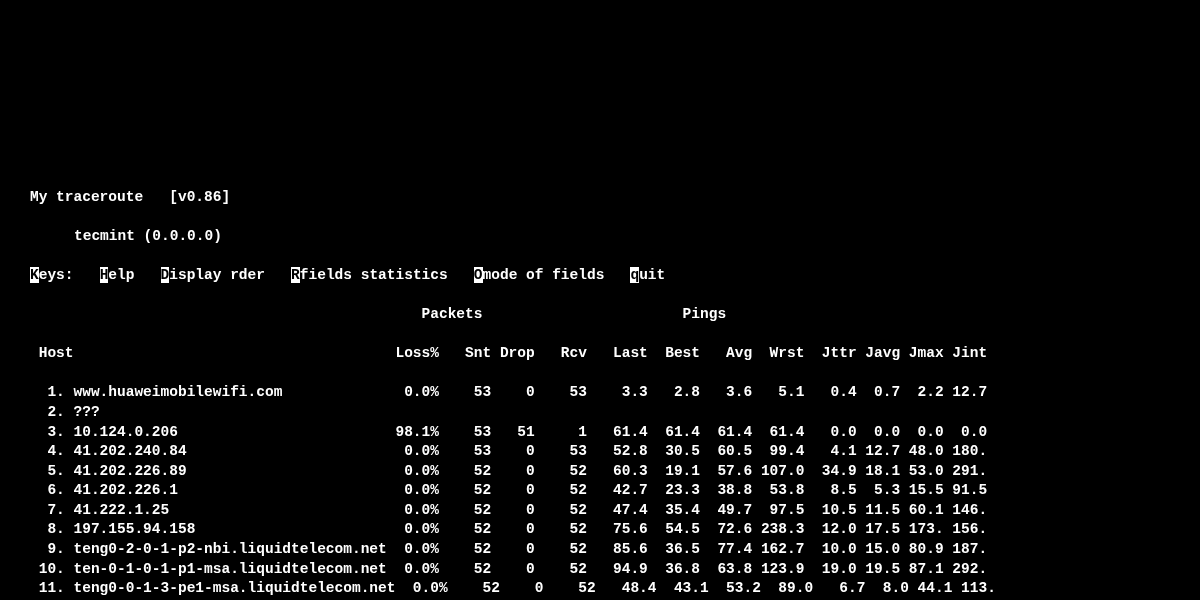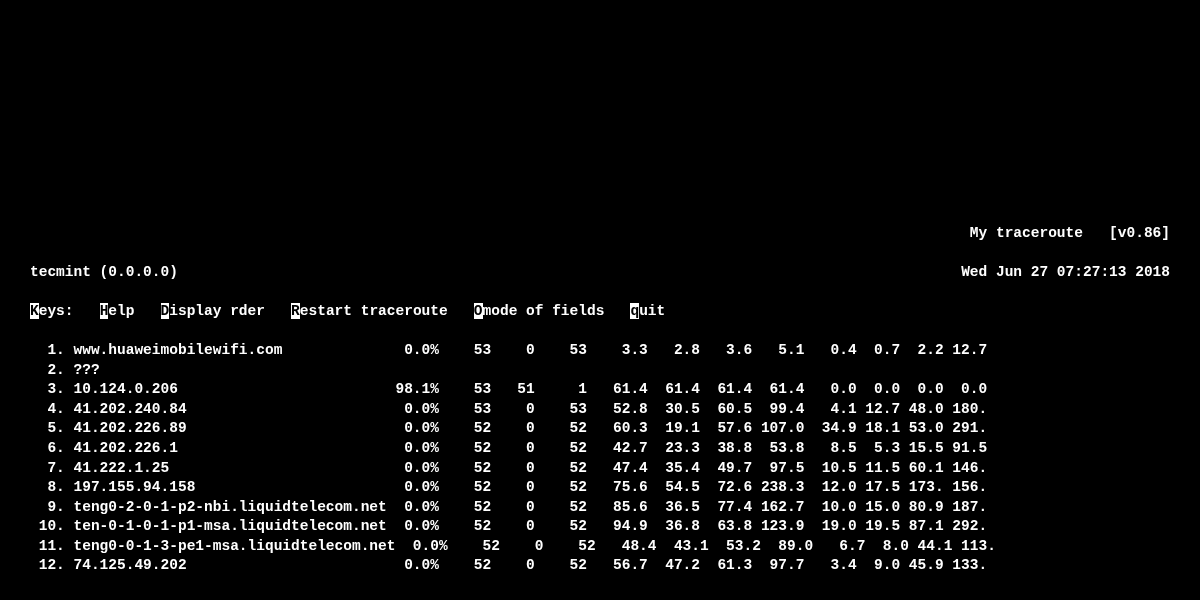--- a/index.html
+++ b/index.html
@@ -11,26 +11,26 @@
       background: #000;
       color: #fff;
       font-family: "Courier New", monospace;
       font-size: 14.5px;
       line-height: 1.35;
       padding: 90px 30px 30px 30px;
       white-space: pre;
       font-weight: bold;
     }
     .title-line {
-      text-align: right;
-      margin-top: 36px;
+      text-align: left;
     }
     .info-line {
       display: flex;
-      justify-content: space-between;
+      justify-content: flex-start;
+      margin-left: 44px;
     }
     .keys-line span.hl {
       background: #fff;
       color: #000;
     }
     .section-hdr {
       font-weight: bold;
     }
     .col-hdr {
       font-weight: bold;
@@ -40,19 +40,21 @@
       margin: 0 auto;
     }
   </style>
 </head>
 <body>
 
 
 
 <div id="container">
 <div class="title-line"><span>My traceroute</span>   <span>[v0.86]</span></div>
-<div class="info-line"><span>tecmint (0.0.0.0)</span><span>Wed Jun 27 07:27:13 2018</span></div>
-<div class="keys-line"><span class="hl">K</span><span>eys:</span>   <span class="hl">H</span><span>elp</span>   <span class="hl">D</span><span>isplay rder</span>   <span class="hl">R</span><span>estart traceroute</span>   <span class="hl">O</span><span>mode of fields</span>   <span class="hl">q</span><span>uit</span></div>
+<div class="info-line"><span>tecmint (0.0.0.0)</span></div>
+<div class="keys-line"><span class="hl">K</span><span>eys:</span>   <span class="hl">H</span><span>elp</span>   <span class="hl">D</span><span>isplay rder</span>   <span class="hl">R</span><span>fields statistics</span>   <span class="hl">O</span><span>mode of fields</span>   <span class="hl">q</span><span>uit</span></div>
+<div class="section-hdr" id="section-line">                                             Packets                       Pings</div>
+<div class="col-hdr" id="col-line"> Host                                     Loss%   Snt Drop   Rcv   Last  Best   Avg  Wrst  Jttr Javg Jmax Jint</div>
 <div id="rows"><div>  1. www.huaweimobilewifi.com              0.0%    53    0    53    3.3   2.8   3.6   5.1   0.4  0.7  2.2 12.7</div><div>  2. ???                                 </div><div>  3. 10.124.0.206                         98.1%    53   51     1   61.4  61.4  61.4  61.4   0.0  0.0  0.0  0.0</div><div>  4. 41.202.240.84                         0.0%    53    0    53   52.8  30.5  60.5  99.4   4.1 12.7 48.0 180.</div><div>  5. 41.202.226.89                         0.0%    52    0    52   60.3  19.1  57.6 107.0  34.9 18.1 53.0 291.</div><div>  6. 41.202.226.1                          0.0%    52    0    52   42.7  23.3  38.8  53.8   8.5  5.3 15.5 91.5</div><div>  7. 41.222.1.25                           0.0%    52    0    52   47.4  35.4  49.7  97.5  10.5 11.5 60.1 146.</div><div>  8. 197.155.94.158                        0.0%    52    0    52   75.6  54.5  72.6 238.3  12.0 17.5 173. 156.</div><div>  9. teng0-2-0-1-p2-nbi.liquidtelecom.net  0.0%    52    0    52   85.6  36.5  77.4 162.7  10.0 15.0 80.9 187.</div><div> 10. ten-0-1-0-1-p1-msa.liquidtelecom.net  0.0%    52    0    52   94.9  36.8  63.8 123.9  19.0 19.5 87.1 292.</div><div> 11. teng0-0-1-3-pe1-msa.liquidtelecom.net  0.0%    52    0    52   48.4  43.1  53.2  89.0   6.7  8.0 44.1 113.</div><div> 12. 74.125.49.202                         0.0%    52    0    52   56.7  47.2  61.3  97.7   3.4  9.0 45.9 133.</div></div>
 </div>
 
 
 
 
 </body></html>

